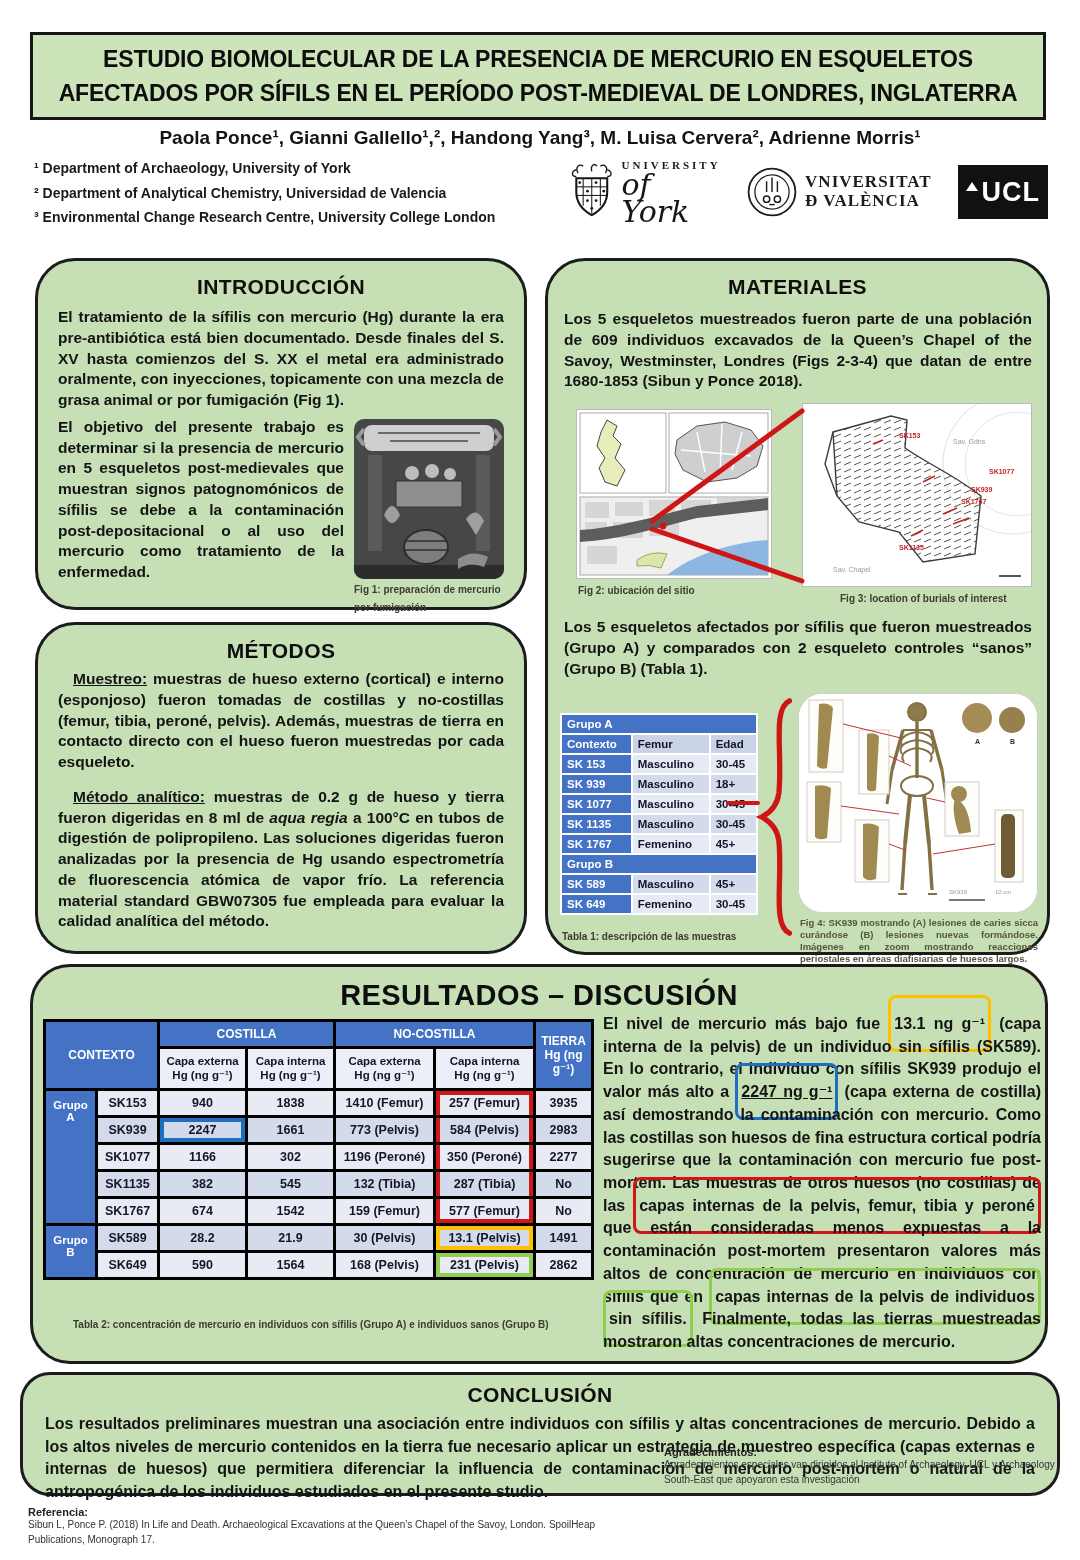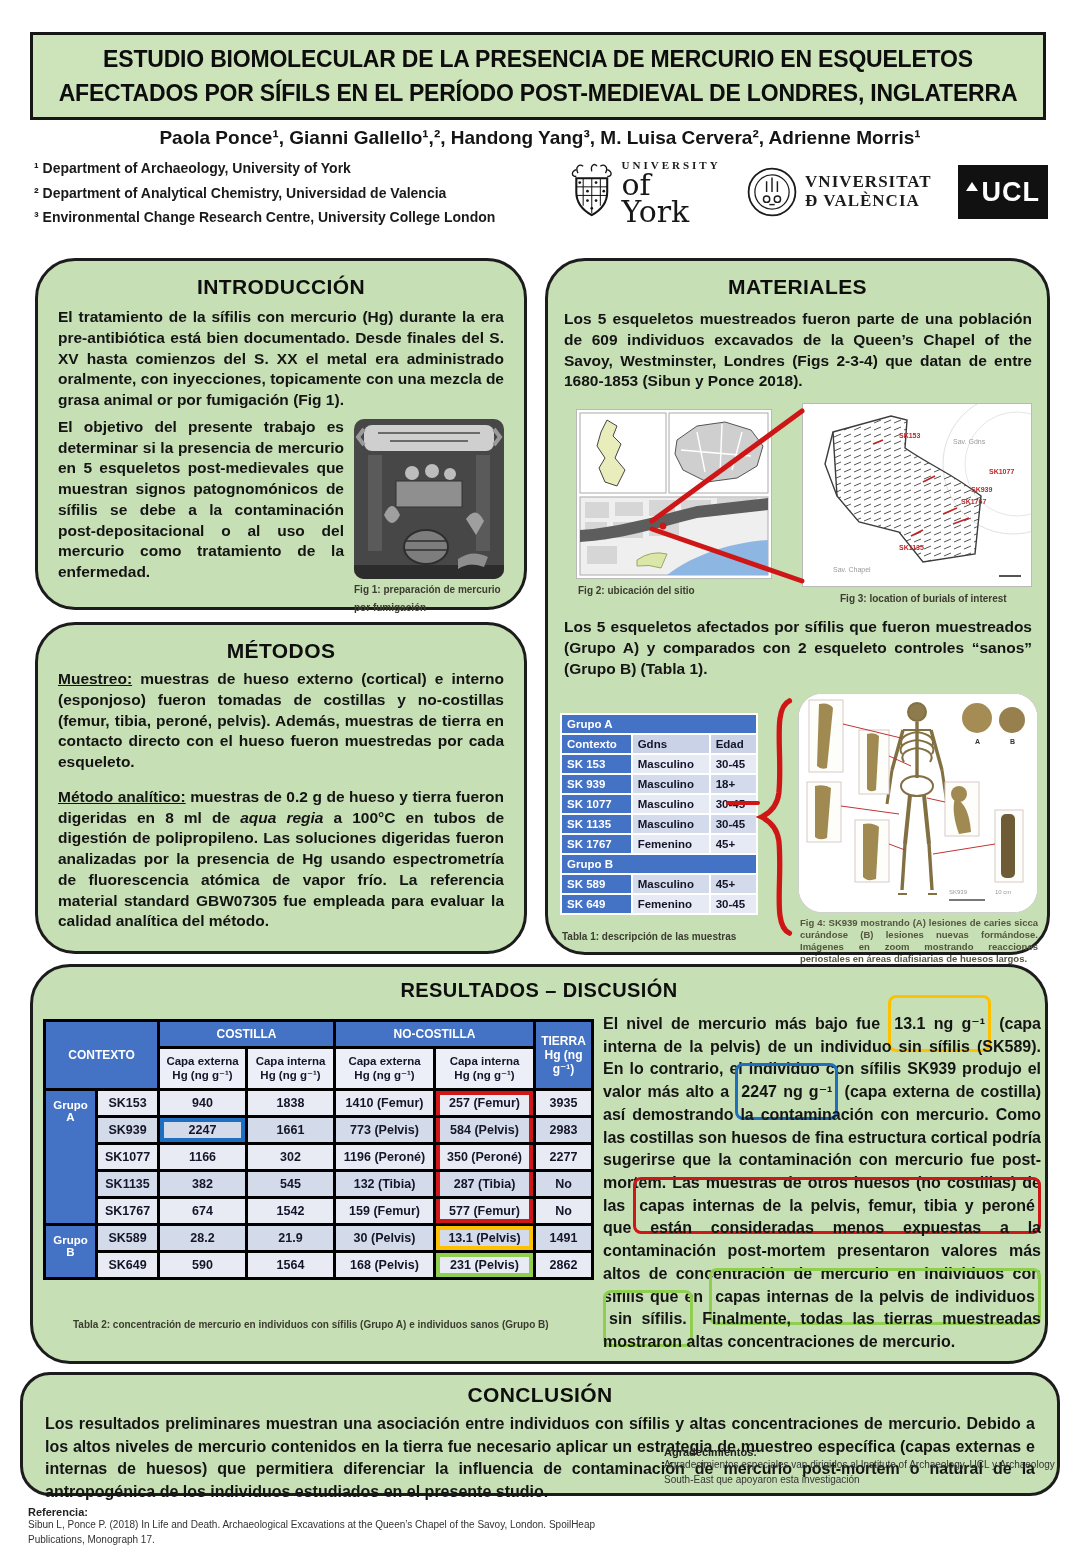--- a/index.html
+++ b/index.html
@@ -23,37 +23,37 @@
     text-align: center; font-weight: bold; font-size: 19px; color: #141414;
   }
   .affils {
     position: absolute; left: 34px; top: 156px; width: 520px;
     font-size: 14px; font-weight: bold; line-height: 1.75; color: #1a1a1a;
   }
   .logos { position: absolute; left: 566px; top: 156px; width: 482px; height: 72px; display: flex; align-items: center; }
   .logo-york { display: flex; align-items: center; }
   .logo-york-text { margin-left: 4px; }
   .logo-york-top { font-family: "Liberation Serif", serif; font-size: 11px; font-weight: bold; letter-spacing: 3px; color: #1a1a1a; }
-  .logo-york-script { font-family: "DejaVu Serif", serif; font-size: 30px; line-height: 0.9; color: #161616; }
+  .logo-york-script { font-family: "DejaVu Serif", serif; font-style: italic; font-size: 30px; line-height: 0.9; color: #161616; }
   .logo-uv { display: flex; align-items: center; margin-left: 22px; }
   .logo-uv-text { margin-left: 6px; font-family: "Liberation Serif", serif; font-weight: bold; font-size: 17px; line-height: 1.1; letter-spacing: 1px; color: #1c1c1c; }
   .logo-ucl {
     margin-left: 26px; width: 96px; height: 54px; background: #111;
     display: flex; align-items: center; justify-content: center;
   }
   .ucl-tri { width: 0; height: 0; border-left: 6px solid transparent; border-right: 6px solid transparent; border-bottom: 9px solid #fff; margin-right: 4px; margin-top: -12px; }
   .logo-ucl-text { color: #fff; font-weight: bold; font-size: 27px; letter-spacing: 1px; }
 
   
   .gbox {
     position: absolute; background: #c7dfb5; border: 3px solid #1c1c1c; border-radius: 40px;
   }
   .gbox h2 { text-align: center; font-size: 21px; letter-spacing: 0.4px; color: #0e0e0e; }
   .body-p { text-align: justify; font-weight: bold; font-size: 15.5px; line-height: 1.34; color: #141414; }
-  .lead { text-decoration: underline; }
+  .lead { text-decoration: underline; margin-left: 15px; }
   .cap { font-size: 10px; font-weight: bold; color: #3c3c30; }
 
   .box-intro { left: 35px; top: 258px; width: 492px; height: 352px; padding: 14px 20px; }
   .box-intro h2 { margin-bottom: 8px; text-align: center; }
   .fig1-wrap { float: right; width: 150px; margin: 2px 0 0 10px; }
   .fig1-img { width: 150px; height: 160px; border-radius: 10px; overflow: hidden; display: block; }
   .fig1-cap { text-align: right; margin-top: 2px; }
 
   .box-metodos { left: 35px; top: 622px; width: 492px; height: 332px; padding: 14px 20px; }
   .box-metodos h2 { margin-bottom: 6px; }
@@ -80,40 +80,40 @@
   .t1 .r2 { background: #d2daeb; }
   .t1-cap { position: absolute; left: 2px; top: 240px; }
 
   .brace { position: absolute; left: 196px; top: 6px; width: 40px; height: 240px; }
   .ptr-line { position: absolute; left: 166px; top: 110px; width: 34px; height: 4px; background: #cf1616; border-radius: 2px; }
   .fig4 { position: absolute; left: 238px; top: 2px; width: 240px; height: 220px; background: #fff; border-radius: 24px; border: 1px solid #cfcfcf; overflow: hidden; }
   .fig4-cap { position: absolute; left: 240px; top: 226px; width: 238px; font-size: 9.5px; font-weight: bold; color: #55553f; text-align: justify; line-height: 1.25; }
 
   
   .box-resultados { left: 30px; top: 964px; width: 1018px; height: 400px; }
-  .box-resultados h2 { position: absolute; left: 0; top: 12px; width: 100%; font-size: 20px; }
+  .box-resultados h2 { position: absolute; left: 0; top: 12px; width: 100%; font-size: 29px; }
   .t2wrap { position: absolute; left: 10px; top: 52px; }
   table.t2 { border-collapse: collapse; table-layout: fixed; width: 548px; font-size: 12.5px; font-weight: bold; }
   .t2 th, .t2 td { border: 3px solid #000000; padding: 5px 2px; text-align: center; color: #15152a; }
   .t2 .blue { background: #4472c4; color: #fff; font-size: 12px; }
   .t2 .sub { background: #eceff7; font-size: 11.5px; line-height: 1.25; }
   .t2 .ro { background: #e8ebf4; }
   .t2 .re { background: #d3daea; }
   .t2 .grp { font-size: 11.5px; vertical-align: top; padding-top: 8px; }
   .cell-blue { box-shadow: inset 0 0 0 4px #1f6fc0; }
   .cell-orange { box-shadow: inset 0 0 0 4px #ffc000; }
   .cell-green { box-shadow: inset 0 0 0 4px #8fce4e; }
   .red-top { box-shadow: inset 4px 0 0 #d01616, inset -4px 0 0 #d01616, inset 0 4px 0 #d01616; }
   .red-mid { box-shadow: inset 4px 0 0 #d01616, inset -4px 0 0 #d01616; }
   .red-bot { box-shadow: inset 4px 0 0 #d01616, inset -4px 0 0 #d01616, inset 0 -4px 0 #d01616; }
   .t2-cap { position: absolute; left: 40px; top: 352px; }
   .discusion { position: absolute; left: 570px; top: 46px; width: 438px; font-size: 16px; font-weight: bold; line-height: 1.42; text-align: justify; color: #141414; }
   .hl { border: 3px solid; border-radius: 8px; padding: 17px 3px; -webkit-box-decoration-break: clone; box-decoration-break: clone; }
   .hl-o { border-color: #ffc000; }
-  .hl-b { border-color: #1f6fc0; }
+  .hl-b { border-color: #1f6fc0; text-decoration: underline; }
   .hl-r { border-color: #d01616; }
   .hl-g { border-color: #8fce4e; }
 
   
   .box-conclusion { left: 20px; top: 1372px; width: 1040px; height: 124px; border-radius: 30px; padding: 8px 22px; }
   .box-conclusion h2 { margin-bottom: 6px; }
   .box-conclusion .body-p { font-size: 16px; line-height: 1.42; }
   .footer-left { position: absolute; left: 28px; top: 1506px; width: 612px; }
   .footer-right { position: absolute; left: 664px; top: 1446px; width: 396px; }
   .foot-label { font-size: 11px; font-weight: bold; color: #222; }
@@ -304,21 +304,21 @@
     <p class="body-p mat-p2">Los 5 esqueletos afectados por sífilis que fueron muestreados (Grupo A) y comparados con 2 esqueleto controles “sanos” (Grupo B) (Tabla 1).</p>
 
     <div class="tablarow">
       <table class="t1">
         <tbody>
           <tr>
               <td colspan="3" class="blue">Grupo A</td>
             </tr>
           <tr>
             <td class="blue">Contexto</td>
-            <td class="hd">Gdns</td>
+            <td class="hd">Femur</td>
             <td class="hd">Edad</td>
           </tr>
           <tr>
               <td class="blue">SK 153</td>
               <td class="r1">Masculino</td>
               <td class="r1">30-45</td>
             </tr>
           <tr>
               <td class="blue">SK 939</td>
               <td class="r2">Masculino</td>

